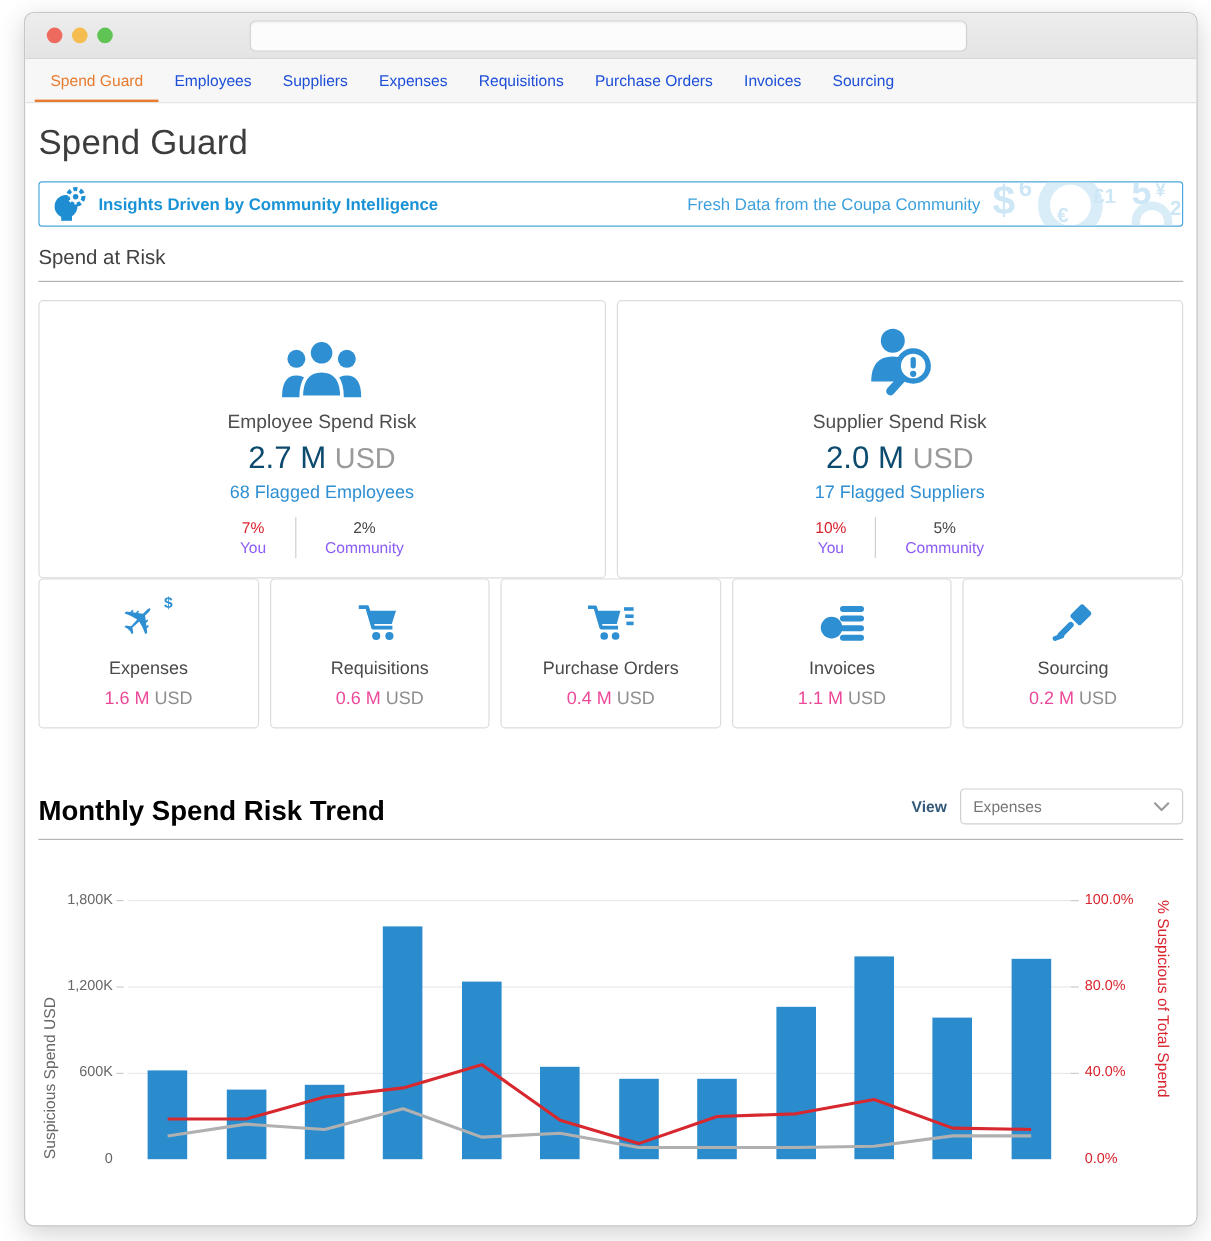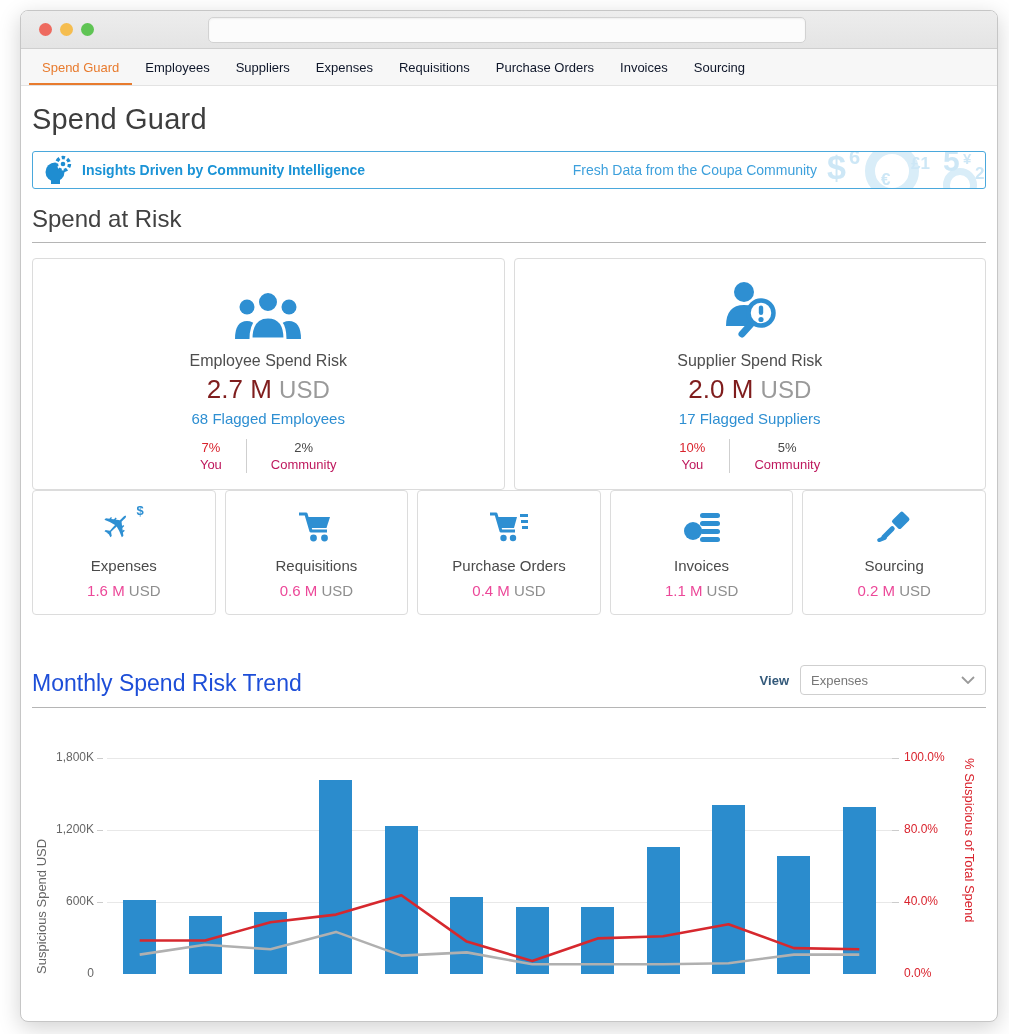--- a/index.html
+++ b/index.html
@@ -13,69 +13,69 @@
   .chrome { height:38px; background:linear-gradient(#ededed,#e4e4e4); border-bottom:1px solid #cfcfcf; position:relative; }
   .lights { position:absolute; left:18px; top:12px; display:flex; gap:8px; }
   .light { width:13px; height:13px; border-radius:50%; }
   .light.red { background:#ee6a5f; } .light.yellow { background:#f5bd4f; } .light.green { background:#5fc454; }
   .urlbar { position:absolute; left:187px; top:6px; width:598px; height:26px; background:#fcfcfc;
             border:1px solid #d2d2d2; border-radius:5px; box-shadow:inset 0 1px 2px rgba(0,0,0,.06);
             font-size:13px; padding:0 8px; color:#333; outline:none; }
 
   
   .nav { height:37px; background:#f7f7f7; border-bottom:1px solid #e3e3e3; padding-left:8px; display:flex; }
-  .tab { font-size:13px; color:#0f172a; padding:11px 13px 9px; cursor:pointer; white-space:nowrap; }
+  .tab { font-size:13px; color:#1d4ed8; padding:11px 13px 9px; cursor:pointer; white-space:nowrap; }
   .tab.active { color:#e87b2e; border-bottom:2px solid #e87b2e; padding-bottom:7px; }
 
   .content { padding:0 11px 20px; }
 
   .page-title { font-size:29px; font-weight:400; color:#3d3d3d; margin:17px 0 15px; letter-spacing:.2px; }
 
   
   .banner { height:38px; border:1px solid #4aa8dc; border-radius:3px; display:flex; align-items:center;
             padding-left:10px; position:relative; overflow:hidden; background:#fff; }
   .banner-left { display:flex; align-items:center; gap:9px; }
   .banner-left b { color:#1a93d6; font-size:14px; }
   .banner-right { position:absolute; right:168px; font-size:14px; color:#3da0dc; }
   .banner-art { position:absolute; right:0; top:0; width:160px; height:100%; color:#cde7f6; overflow:hidden; }
   .banner-art span { position:absolute; font-weight:bold; }
   .art-circle { position:absolute; border:10px solid #d9edf8; border-radius:50%; }
 
-  .section-head { font-size:24px; font-weight:400; color:#414141; margin-top:16px; padding-bottom:9px; border-bottom:1px solid #b5b5b5; }
+  .section-head { font-size:17px; font-weight:400; color:#414141; margin-top:16px; padding-bottom:9px; border-bottom:1px solid #b5b5b5; }
 
   
   .risk-row { display:flex; gap:9px; margin-top:15px; }
   .risk-card { flex:1; border:1px solid #dcdcdc; border-radius:4px; text-align:center; padding:17px 10px 16px; background:#fff; }
   .risk-icon { height:64px; display:flex; align-items:flex-end; justify-content:center; margin-bottom:12px; }
   .risk-title { font-size:16px; color:#4e4e4e; margin-bottom:4px; }
   .risk-value { font-size:26px; margin-bottom:5px; }
-  .risk-value .num { color:#7f1d1d; }
+  .risk-value .num { color:#0c4a6e; }
   .risk-value .cur { color:#9a9a9a; font-size:24px; }
   .risk-link { color:#2e8fd2; font-size:15px; cursor:pointer; display:inline-block; margin-bottom:12px; }
   .risk-stats { display:flex; justify-content:center; }
   .stat { padding:0 24px; font-size:13px; line-height:17px; }
   .stat + .stat { border-left:1px solid #cfcfcf; }
   .stat .pct-you { color:#d9232d; }
   .stat .pct-com { color:#474747; }
-  .stat .lbl { color:#be185d; }
+  .stat .lbl { color:#8b5cf6; }
 
   .sub-head { font-size:15px; color:#474747; margin:22px 0 10px; }
 
   
   .cat-row { display:flex; gap:9px; }
   .cat-card { flex:1; border:1px solid #dcdcdc; border-radius:4px; text-align:center; padding:15px 6px 15px; cursor:pointer; background:#fff; }
   .cat-icon { height:42px; display:flex; align-items:center; justify-content:center; }
   .cat-name { font-size:15px; color:#4a4a4a; margin:9px 0 8px; }
   .cat-value { font-size:15px; }
   .cat-value .num { color:#ec4899; }
   .cat-value .cur { color:#8e8e8e; }
 
   
   .trend-head { display:flex; justify-content:space-between; align-items:flex-end; margin-top:50px; padding-bottom:10px; border-bottom:1px solid #b5b5b5; }
-  .trend-title { font-size:23px; font-weight:400; color:#1d4ed8; }
+  .trend-title { font-size:23px; font-weight:700; color:#000000; }
   .view-ctl { display:flex; align-items:center; gap:11px; margin-bottom:2px; }
   .view-label { font-size:13px; font-weight:bold; color:#33597a; }
   .select { width:186px; height:30px; border:1px solid #cfcfcf; border-radius:4px; background:#fff; display:flex;
             align-items:center; justify-content:space-between; padding:0 10px; font-size:13px; color:#777; cursor:pointer; }
 
   
   .chart { position:relative; height:272px; margin-top:22px; }
   .plot { position:absolute; left:75px; top:28px; width:785px; height:216px; }
   .gridline { position:absolute; left:0; width:100%; height:1px; background:#e8e8e8; }
   .bar { position:absolute; bottom:0; width:33px; background:#2b8ccd; cursor:pointer; }

